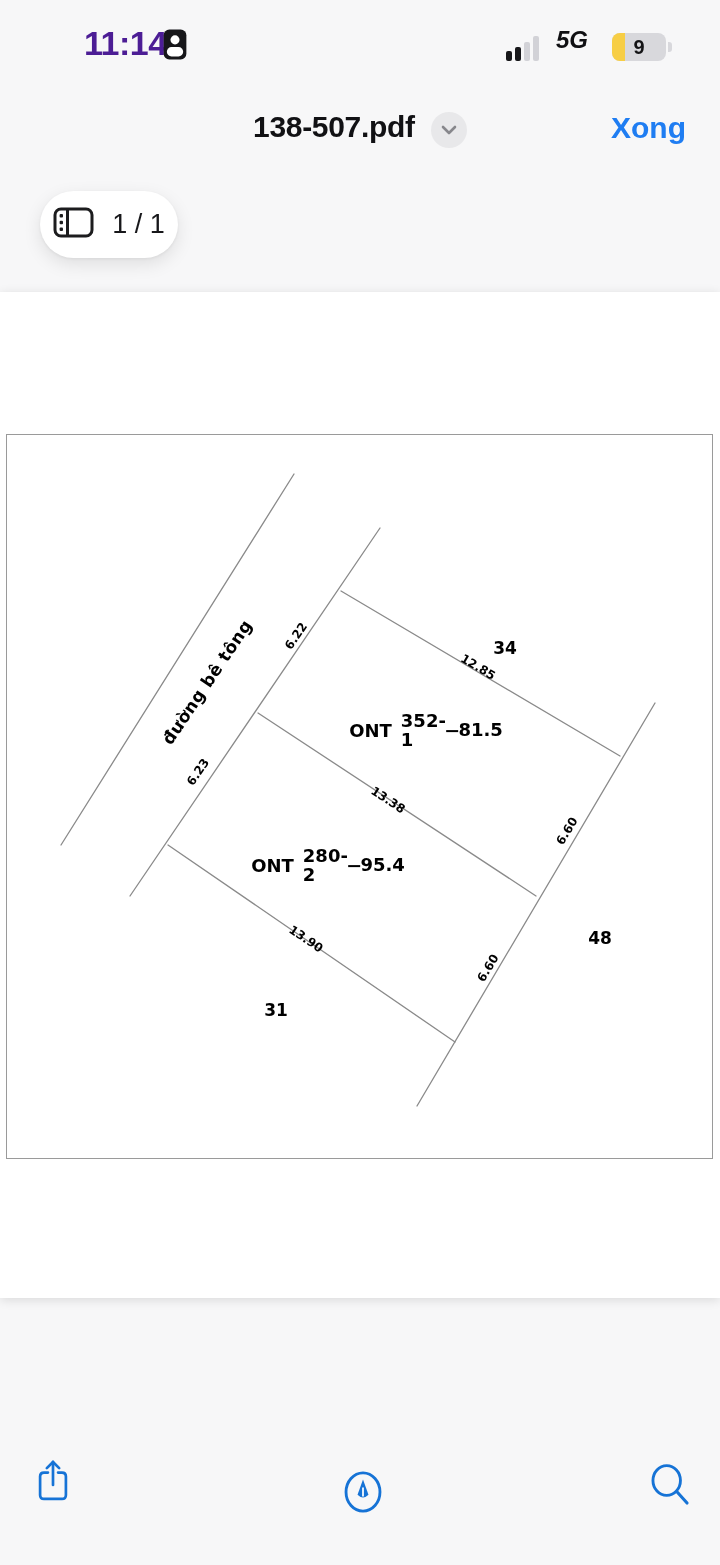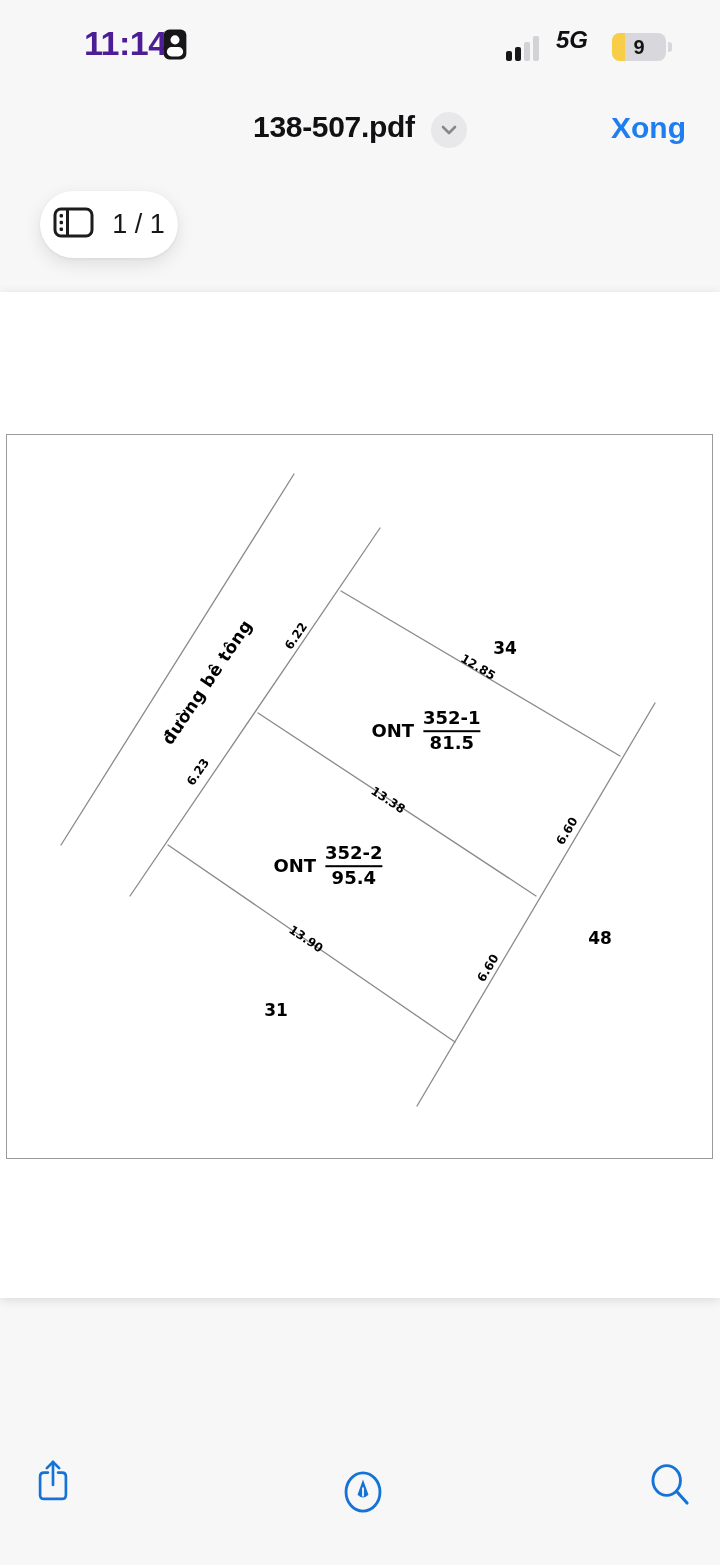--- a/index.html
+++ b/index.html
@@ -45,21 +45,21 @@
   
   .dlab { position:absolute; white-space:nowrap; color:#000;
           font-family:"DejaVu Sans","Liberation Sans",sans-serif; font-weight:700;
           transform:translate(-50%,-50%); }
   .meas { font-size:12px; }
   .adj  { font-size:17px; }
   .road-name { font-size:17px; letter-spacing:0.5px; }
   .parcel { position:absolute; transform:translate(-50%,-50%); display:flex; align-items:center; gap:9px;
             font-family:"DejaVu Sans","Liberation Sans",sans-serif; font-weight:700; color:#000; }
   .parcel .lt { font-size:18px; }
-  .frac { display:flex; flex-direction:column; align-items:center; line-height:1.05; }
+  .frac { display:flex; align-items:center; line-height:1.05; }
   .frac .num { font-size:18px; }
   .frac .bar { width:100%; height:1.8px; background:#000; margin:2px 0; }
 
   
   .tool { color:#1673d6; }
   .share-btn  { left:36px;  top:1458px; }
   .markup-btn { left:343px; top:1469px; }
   .search-btn { left:649px; top:1464px; }
 </style>
 </head>
@@ -148,21 +148,21 @@
   <span class="frac">
     <span class="num">352-1</span>
     <span class="bar"></span>
     <span class="num">81.5</span>
   </span>
 </div>
 
 <div class="parcel" style="left:328px; top:866px;">
   <span class="lt">ONT</span>
   <span class="frac">
-    <span class="num">352-2</span>
+    <span class="num">280-2</span>
     <span class="bar"></span>
     <span class="num">95.4</span>
   </span>
 </div>
 
 <div class="abs tool share-btn">
   <span>
     <svg width="34" height="46" viewBox="0 0 30 41">
       <g fill="none" stroke="#1673d6" stroke-width="2.4" stroke-linecap="round" stroke-linejoin="round">
         <path d="M10.5 13 H7 Q3.5 13 3.5 16.5 V33 Q3.5 36.5 7 36.5 H23 Q26.5 36.5 26.5 33 V16.5 Q26.5 13 23 13 H19.5"></path>

